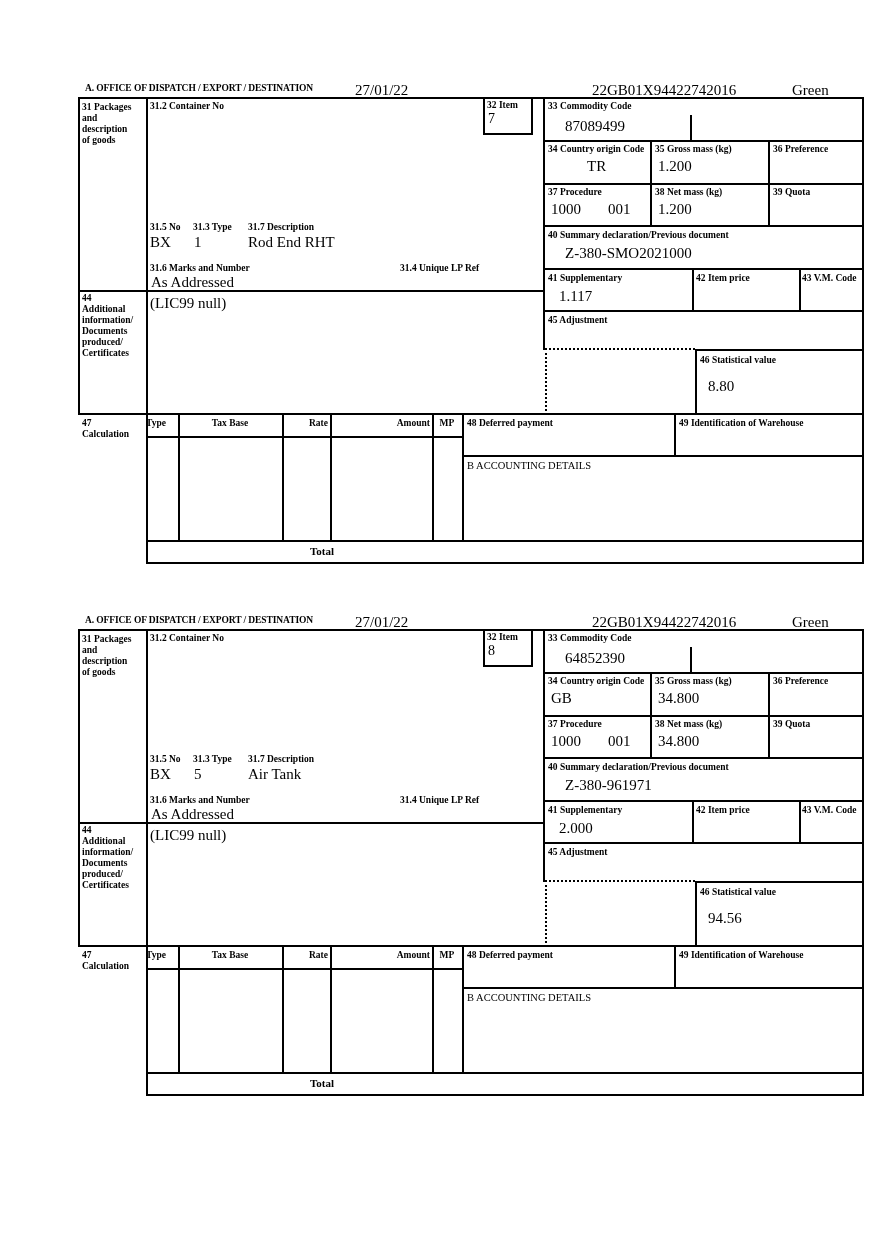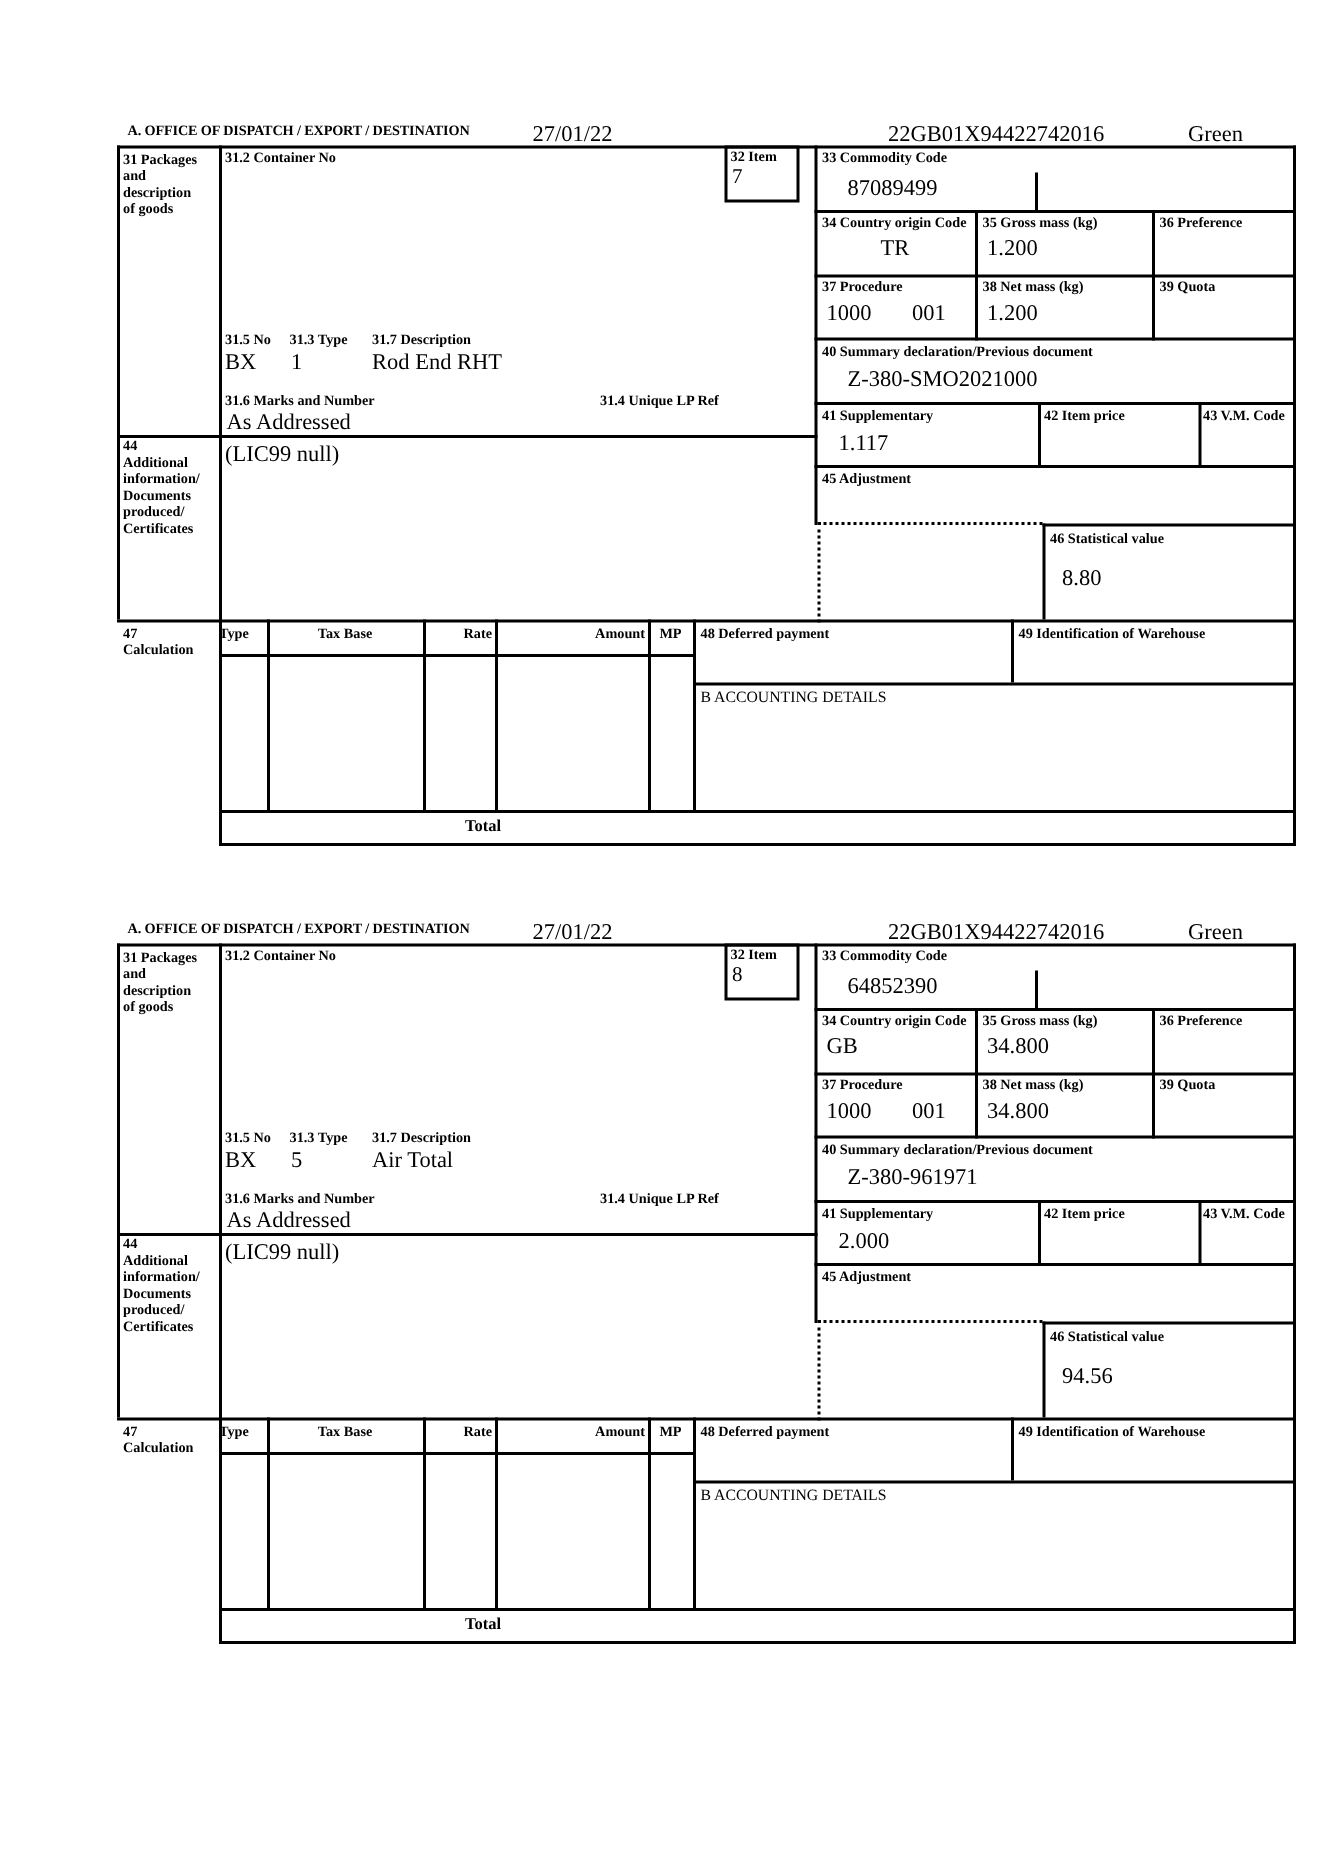--- a/index.html
+++ b/index.html
@@ -227,21 +227,21 @@
     <span class="val" style="left:473px;top:120px;">1000</span>
     <span class="val" style="left:530px;top:120px;">001</span>
     <span class="lbl" style="left:577px;top:105px;">38 Net mass (kg)</span>
     <span class="val" style="left:580px;top:120px;">34.800</span>
     <span class="lbl" style="left:695px;top:105px;">39 Quota</span>
     <span class="lbl" style="left:72px;top:140px;">31.5 No</span>
     <span class="lbl" style="left:115px;top:140px;">31.3 Type</span>
     <span class="lbl" style="left:170px;top:140px;">31.7 Description</span>
     <span class="val" style="left:72px;top:153px;">BX</span>
     <span class="val" style="left:116px;top:153px;">5</span>
-    <span class="val" style="left:170px;top:153px;">Air Total</span>
+    <span class="val" style="left:170px;top:153px;">Air Tank</span>
     <span class="lbl" style="left:72px;top:181px;">31.6 Marks and Number</span>
     <span class="lbl" style="left:322px;top:181px;">31.4 Unique LP Ref</span>
     <span class="val" style="left:73px;top:193px;">As Addressed</span>
     <span class="lbl" style="left:470px;top:148px;">40 Summary declaration/Previous document</span>
     <span class="val" style="left:487px;top:164px;">Z-380-961971</span>
     <span class="lbl" style="left:470px;top:191px;">41 Supplementary</span>
     <span class="val" style="left:481px;top:207px;">2.000</span>
     <span class="lbl" style="left:618px;top:191px;">42 Item price</span>
     <span class="lbl" style="left:724px;top:191px;">43 V.M. Code</span>
     <span class="lbl" style="left:470px;top:233px;">45 Adjustment</span>

